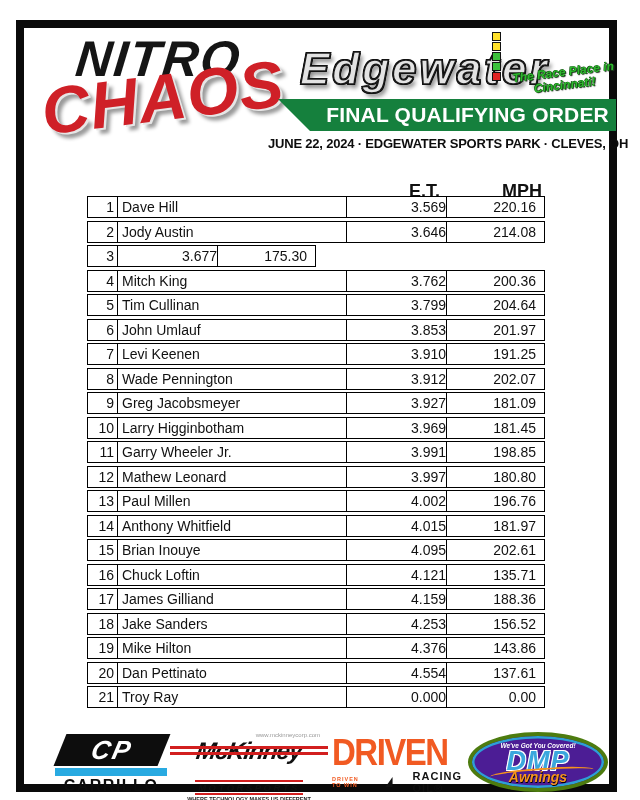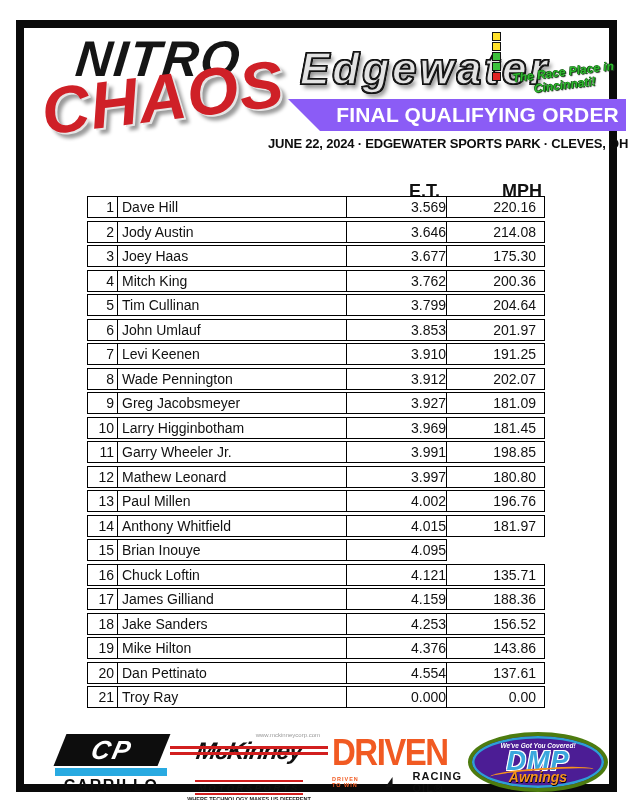--- a/index.html
+++ b/index.html
@@ -43,22 +43,22 @@
   .seg.r { background:#e02525; }
   .edgewater-tagline {
     position:absolute; right:-4px; top:22px;
     font-size:12px; font-weight:bold; font-style:italic; color:#2eb82e;
     transform:rotate(-7deg); text-align:center; width:110px; line-height:1.05;
     text-shadow:0.5px 0.5px 0 #0c4a0c, -0.5px -0.5px 0 #0c4a0c, 1px 1px 1px #333;
   }
 
   
   .banner {
-    position:absolute; left:288px; top:99px; width:338px; height:32px;
-    background:#8b5cf6; color:#fff;
+    position:absolute; left:278px; top:99px; width:338px; height:32px;
+    background:#15803d; color:#fff;
     clip-path:polygon(0 0, 100% 0, 100% 100%, 32px 100%);
     display:flex; align-items:center; justify-content:flex-end;
     font-size:21px; font-weight:bold; padding-right:7px; letter-spacing:0.2px;
   }
   .subtitle {
     position:absolute; left:268px; top:136px; width:346px;
     font-size:13px; font-weight:bold; color:#0d0d0d; text-align:center;
     letter-spacing:-0.2px; white-space:nowrap;
   }
 
@@ -181,21 +181,20 @@
         <div class="cell c-mph">220.16</div>
       </div>
       <div class="t-row">
         <div class="cell c-pos">2</div>
         <div class="cell c-name">Jody Austin</div>
         <div class="cell c-et">3.646</div>
         <div class="cell c-mph">214.08</div>
       </div>
       <div class="t-row">
         <div class="cell c-pos">3</div>
-        <div class="cell c-name">Joey Haas</div>
         <div class="cell c-et">3.677</div>
         <div class="cell c-mph">175.30</div>
       </div>
       <div class="t-row">
         <div class="cell c-pos">4</div>
         <div class="cell c-name">Mitch King</div>
         <div class="cell c-et">3.762</div>
         <div class="cell c-mph">200.36</div>
       </div>
       <div class="t-row">
@@ -255,20 +254,21 @@
       <div class="t-row">
         <div class="cell c-pos">14</div>
         <div class="cell c-name">Anthony Whitfield</div>
         <div class="cell c-et">4.015</div>
         <div class="cell c-mph">181.97</div>
       </div>
       <div class="t-row">
         <div class="cell c-pos">15</div>
         <div class="cell c-name">Brian Inouye</div>
         <div class="cell c-et">4.095</div>
+        <div class="cell c-mph">202.61</div>
       </div>
       <div class="t-row">
         <div class="cell c-pos">16</div>
         <div class="cell c-name">Chuck Loftin</div>
         <div class="cell c-et">4.121</div>
         <div class="cell c-mph">135.71</div>
       </div>
       <div class="t-row">
         <div class="cell c-pos">17</div>
         <div class="cell c-name">James Gilliand</div>

